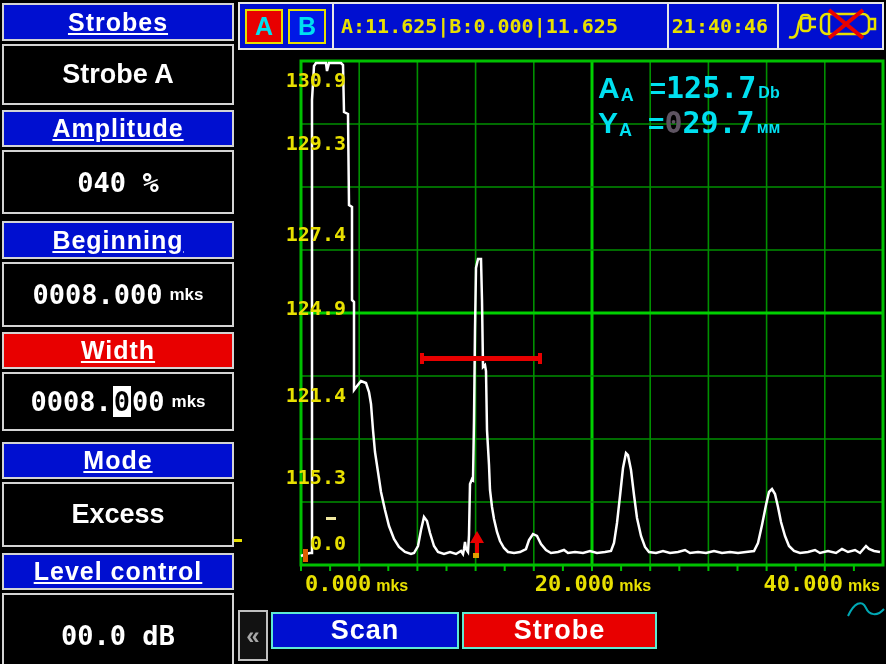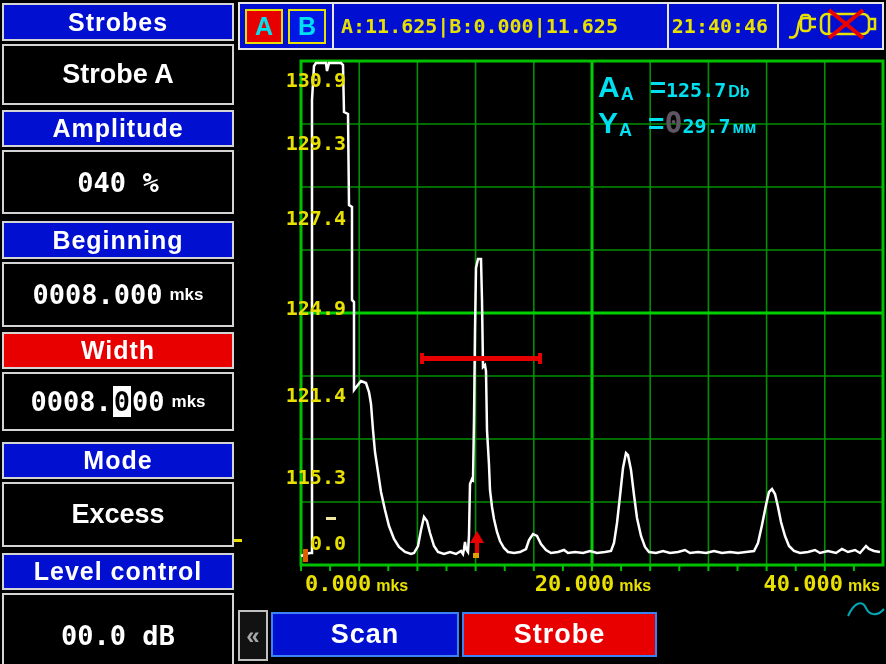--- a/index.html
+++ b/index.html
@@ -1,21 +1,21 @@
 <!DOCTYPE html>
 <html style="--blue: #000fd0; --red: #e80000; --yellow: #e8e000; --cyan: #00e0f0; --grid: #008f00; --grid-bright: #00d000; --frame: #00c000; --trace: #ffffff;"><head>
 <meta charset="utf-8">
 <style>
   html,body{margin:0;padding:0;background:#222;}
   #screen{position:relative;width:886px;height:664px;background:#000;overflow:hidden;
           font-family:"Liberation Sans",sans-serif;-webkit-font-smoothing:none;}
   
   .cell{position:absolute;left:2px;width:232px;box-sizing:border-box;border:2px solid #d4d4d4;
         display:flex;align-items:center;justify-content:center;color:#fff;font-weight:bold;}
-  .hdr{background:var(--blue);font-size:25px;letter-spacing:1px;}
+  .hdr{background:var(--blue);font-size:25px;letter-spacing:1px;text-decoration:underline;}
   .hdr.sel{background:var(--red);}
   .val{background:#000;font-size:27px;}
   .num{font-family:"DejaVu Sans Mono",monospace;letter-spacing:0px;}
   .unit{font-size:17px;margin-left:7px;font-family:"Liberation Sans",sans-serif;}
   .cursorbox{background:#fff;color:#000;padding:0 1px;margin:0 1px;}
   
   #topbar{position:absolute;left:238px;top:2px;width:646px;height:48px;box-sizing:border-box;
           background:var(--blue);border:2px solid #e6e6e6;display:flex;align-items:center;}
   .chan{width:38px;height:35px;box-sizing:border-box;border:2px solid var(--yellow);
         color:var(--cyan);font-weight:bold;font-size:25px;display:flex;align-items:center;
@@ -32,25 +32,25 @@
   .ylab{position:absolute;left:236px;width:62px;text-align:right;color:var(--yellow);
         font-family:"DejaVu Sans Mono",monospace;font-weight:bold;font-size:20px;margin-left:48px;}
   .xlab{position:absolute;top:571px;color:var(--yellow);font-weight:bold;white-space:nowrap;}
   .xlab .n{font-family:"DejaVu Sans Mono",monospace;font-size:22px;}
   .xlab .unit{font-size:16px;margin-left:5px;}
   #readout{position:absolute;left:598px;top:70px;color:var(--cyan);}
   .ro-line{display:flex;align-items:baseline;height:35px;}
   .ro-name{font-size:30px;font-weight:bold;}
   .ro-sub{font-size:18px;font-weight:bold;transform:translateY(3px);margin-left:1px;}
   .ro-eq{font-size:28px;font-weight:bold;margin-left:16px;}
-  .ro-val{font-size:20px;font-weight:bold;font-family:"DejaVu Sans Mono",monospace;}
+  .ro-val{font-size:30px;font-weight:bold;font-family:"DejaVu Sans Mono",monospace;}
   .ro-dim{font-size:30px;font-weight:bold;font-family:"DejaVu Sans Mono",monospace;color:#5e5462;}
   .ro-unit{font-size:16px;font-weight:bold;margin-left:2px;}
   
-  .tab{position:absolute;top:612px;height:45px;box-sizing:border-box;border:2px solid #3b82f6;
+  .tab{position:absolute;top:612px;height:37px;box-sizing:border-box;border:2px solid #5eead4;
        display:flex;align-items:center;justify-content:center;color:#fff;font-weight:bold;
        font-size:27px;background:var(--blue);letter-spacing:1px;}
   .tab.sel{background:var(--red);}
   #back-btn{position:absolute;left:238px;top:610px;width:30px;height:51px;box-sizing:border-box;
             background:#121212;border:2px solid #c0c0c0;color:#a8a8a8;font-size:24px;font-weight:bold;
             display:flex;align-items:center;justify-content:center;}
   #plot-svg{position:absolute;left:0;top:0;pointer-events:none;}
 </style>
 </head>
 <body>
@@ -164,21 +164,21 @@
           <line x1="44" y1="3" x2="78" y2="31"></line>
           <line x1="78" y1="3" x2="44" y2="31"></line>
         </g>
       </svg>
     </div>
   </div>
 
   <div id="y-axis">
       <div class="ylab" style="top: 68px;">130.9</div>
       <div class="ylab" style="top: 131px;">129.3</div>
-      <div class="ylab" style="top: 206px;">127.4</div>
+      <div class="ylab" style="top: 222px;">127.4</div>
       <div class="ylab" style="top: 296px;">124.9</div>
       <div class="ylab" style="top: 383px;">121.4</div>
       <div class="ylab" style="top: 465px;">115.3</div>
       <div class="ylab" style="top: 531px;">0.0</div>
     </div>
   <div id="x-axis">
       <div class="xlab" style="left: 305px;"><span class="n">0.000</span><span class="unit">mks</span></div>
       <div class="xlab" style="left: 593px; transform: translateX(-50%);"><span class="n">20.000</span><span class="unit">mks</span></div>
       <div class="xlab" style="right: 6px;"><span class="n">40.000</span><span class="unit">mks</span></div>
     </div>

